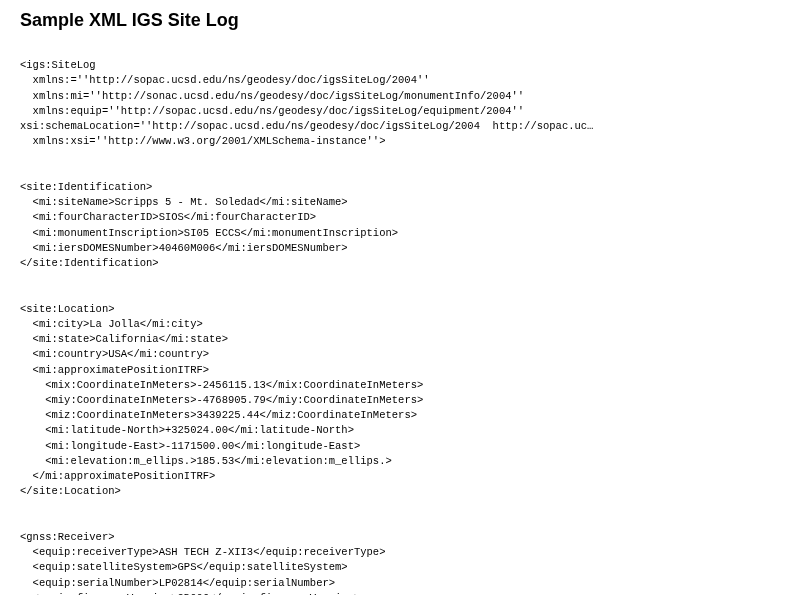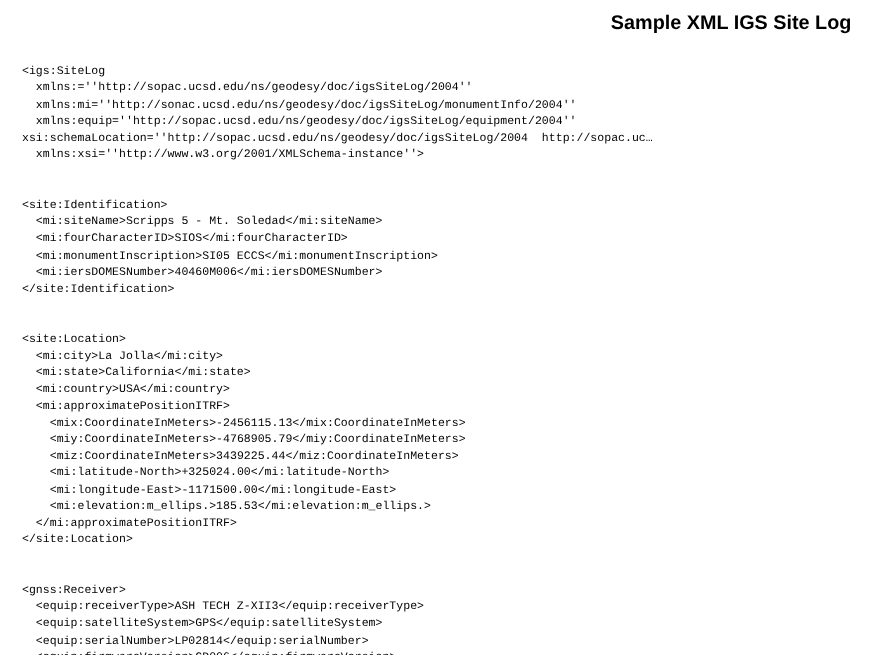--- a/index.html
+++ b/index.html
@@ -12,21 +12,21 @@
       background: #ffffff;
       font-family: 'Courier New', Courier, monospace;
       font-size: 11px;
       color: #000000;
       width: 794px;
       min-height: 595px;
       padding: 10px 20px;
     }
 
     #page-title {
-      text-align: right;
+      text-align: left;
       font-family: Arial, sans-serif;
       font-size: 18px;
       font-weight: bold;
       margin-bottom: 12px;
       color: #000000;
     }
 
     .xml-content {
       font-family: 'Courier New', Courier, monospace;
       font-size: 10.5px;

